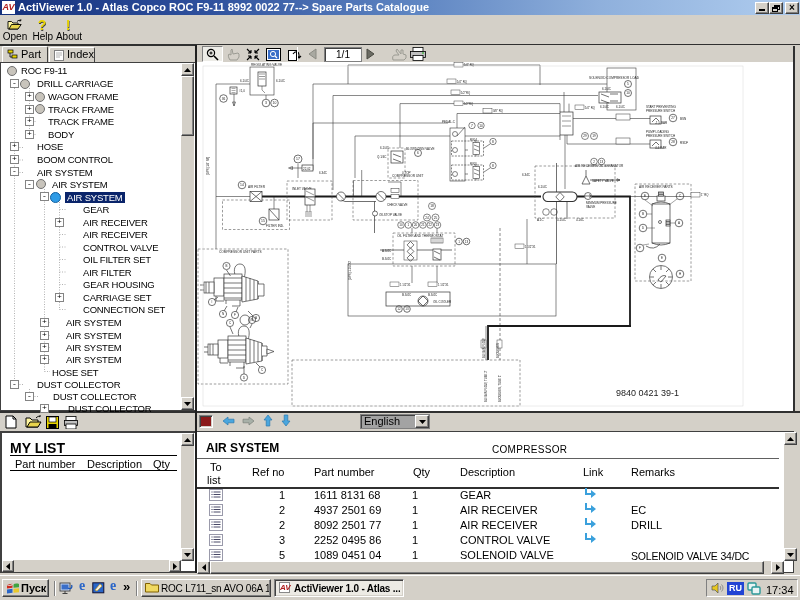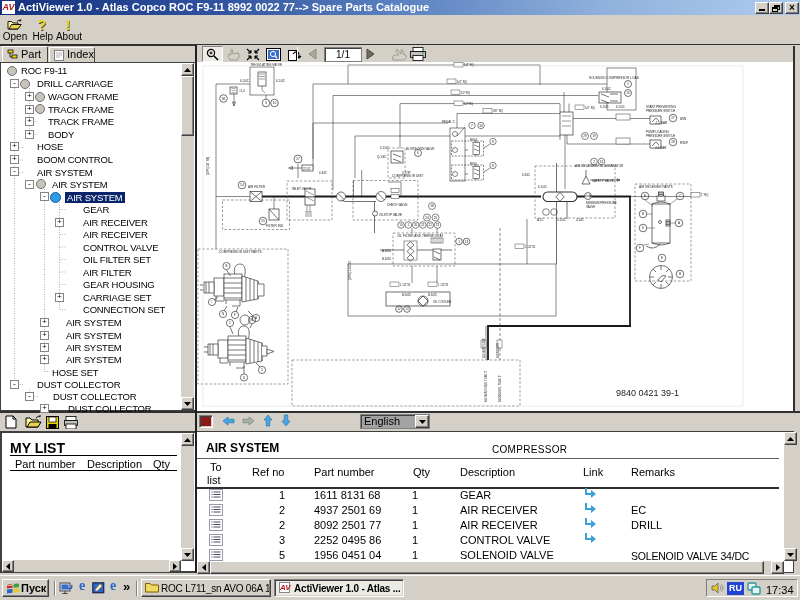--- a/index.html
+++ b/index.html
@@ -720,21 +720,21 @@
  <span class="tt" style="left:279px;top:519px;">2</span>
     <span class="tt" style="left:314px;top:519px;">8092 2501 77</span>
     <span class="tt" style="left:412px;top:519px;">1</span>
     <span class="tt" style="left:460px;top:519px;">AIR RECEIVER</span>
     <span class="tt" style="left:631px;top:519px;">DRILL</span>
  <span class="tt" style="left:279px;top:534px;">3</span>
     <span class="tt" style="left:314px;top:534px;">2252 0495 86</span>
     <span class="tt" style="left:412px;top:534px;">1</span>
     <span class="tt" style="left:460px;top:534px;">CONTROL VALVE</span>
  <span class="tt" style="left:279px;top:549px;">5</span>
-    <span class="tt" style="left:314px;top:549px;">1956 0451 04</span>
+    <span class="tt" style="left:314px;top:549px;">1089 0451 04</span>
     <span class="tt" style="left:412px;top:549px;">1</span>
     <span class="tt" style="left:460px;top:549px;">SOLENOID VALVE</span>
     <span class="tt" style="left:631px;top:550px;font-size:10.5px;letter-spacing:-0.2px;">SOLENOID VALVE 34/DC</span>
  <svg class="larr" style="left:584px;top:488px;" viewBox="0 0 13 11">
       <path d="M2 0 L2 6 L8 6" fill="none" stroke="#3AA0DC" stroke-width="2"></path>
       <path d="M7 2 L12 6 L7 10 Z" fill="#3AA0DC"></path>
     </svg>
  <svg class="larr" style="left:584px;top:503px;" viewBox="0 0 13 11">
       <path d="M2 0 L2 6 L8 6" fill="none" stroke="#3AA0DC" stroke-width="2"></path>
       <path d="M7 2 L12 6 L7 10 Z" fill="#3AA0DC"></path>

